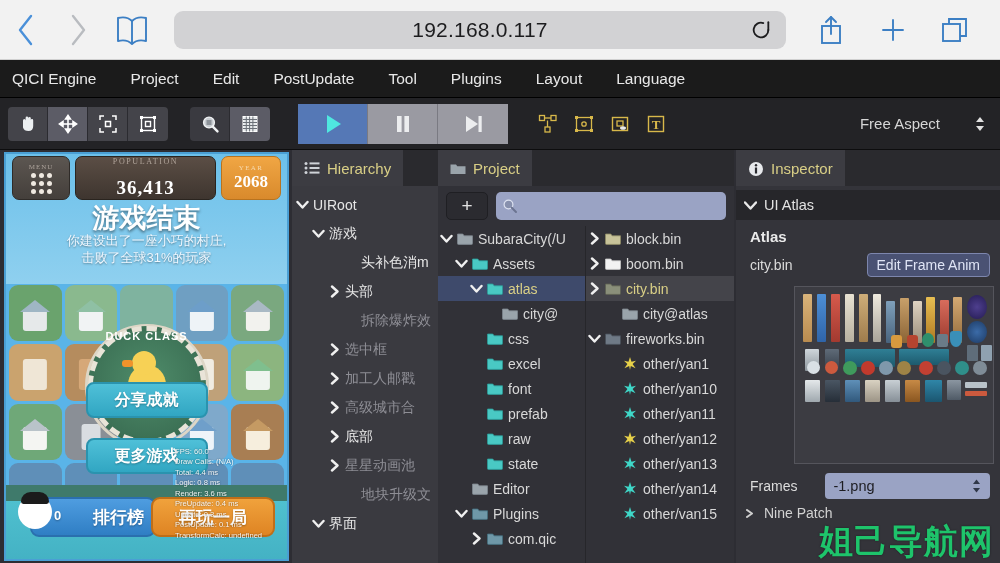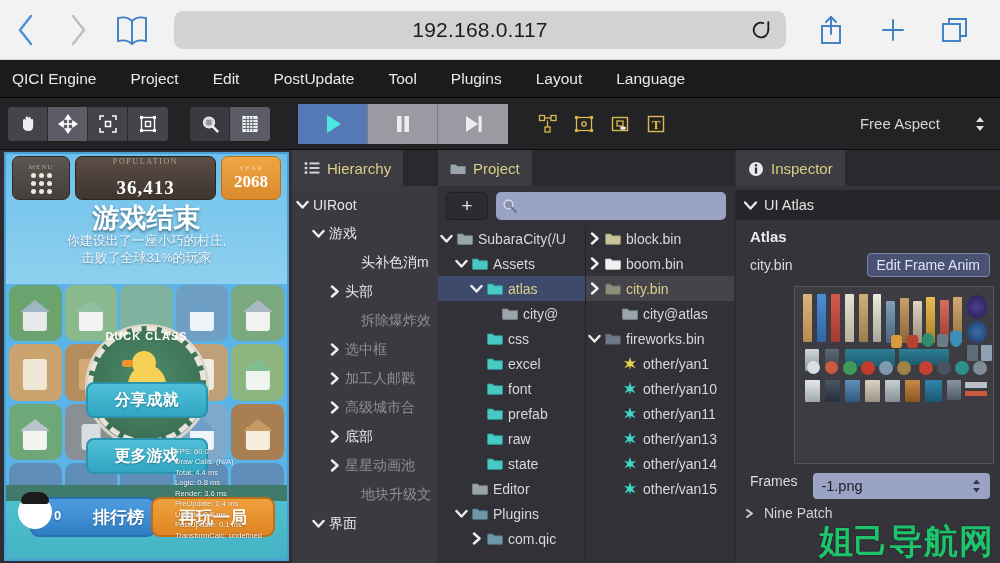--- a/index.html
+++ b/index.html
@@ -255,21 +255,21 @@
   .btn-edit {
     margin-left:auto; height:24px; padding: 0 9px; background:#4a5273; border:1px solid #7d86ad;
     border-radius:4px; color:#dfe4f5; font-size:14px; display:flex; align-items:center; white-space:nowrap;
     overflow:hidden;
   }
   .atlas-preview {
     margin: 9px 0 0 44px; width: 200px; height: 178px;
     background:#3c3c42; border:1px solid #55555c; position:relative; overflow:hidden;
   }
   .sprite { position:absolute; border-radius:1px; }
-  .frames-row { display:flex; align-items:flex-start; gap:16px; padding: 9px 10px 0 14px; }
+  .frames-row { display:flex; align-items:center; gap:28px; padding: 9px 10px 0 14px; }
   .frames-sel {
     flex:1; height:26px; background:#9aa3c4; border-radius:4px;
     display:flex; align-items:center; padding: 0 8px; color:#1d1d22; font-size:14.5px;
     position: relative;
   }
   .sel-arrows { position:absolute; right:8px; top:50%; transform:translateY(-50%); display:flex; flex-direction:column; gap:2px; }
   .insp-bottom { display:flex; align-items:center; gap:7px; padding: 6px 0 0 8px; color:#d2d2d2; font-size:14px; }
 
   .watermark {
     position:absolute; right: 6px; bottom: -2px;
@@ -889,20 +889,29 @@
               <svg class="fico" viewBox="0 0 16 14">
                 <g fill="#3fd7c8">
                   <polygon points="8,0 9.6,5 14.5,4 10.8,7.5 14,12 8.9,9.8 8,14 7.1,9.8 2,12 5.2,7.5 1.5,4 6.4,5"></polygon>
                 </g>
               </svg>
               <span class="name">other/yan11</span>
             </div>
             <div class="prow" style="padding-left: 19px;">
               <span class="tw"></span>
               <svg class="fico" viewBox="0 0 16 14">
+                <g fill="#e7d14a">
+                  <polygon points="8,0 9.6,5 14.5,4 10.8,7.5 14,12 8.9,9.8 8,14 7.1,9.8 2,12 5.2,7.5 1.5,4 6.4,5"></polygon>
+                </g>
+              </svg>
+              <span class="name">other/yan12</span>
+            </div>
+            <div class="prow" style="padding-left: 19px;">
+              <span class="tw"></span>
+              <svg class="fico" viewBox="0 0 16 14">
                 <g fill="#3fd7c8">
                   <polygon points="8,0 9.6,5 14.5,4 10.8,7.5 14,12 8.9,9.8 8,14 7.1,9.8 2,12 5.2,7.5 1.5,4 6.4,5"></polygon>
                 </g>
               </svg>
               <span class="name">other/yan13</span>
             </div>
             <div class="prow" style="padding-left: 19px;">
               <span class="tw"></span>
               <svg class="fico" viewBox="0 0 16 14">
                 <g fill="#3fd7c8">

